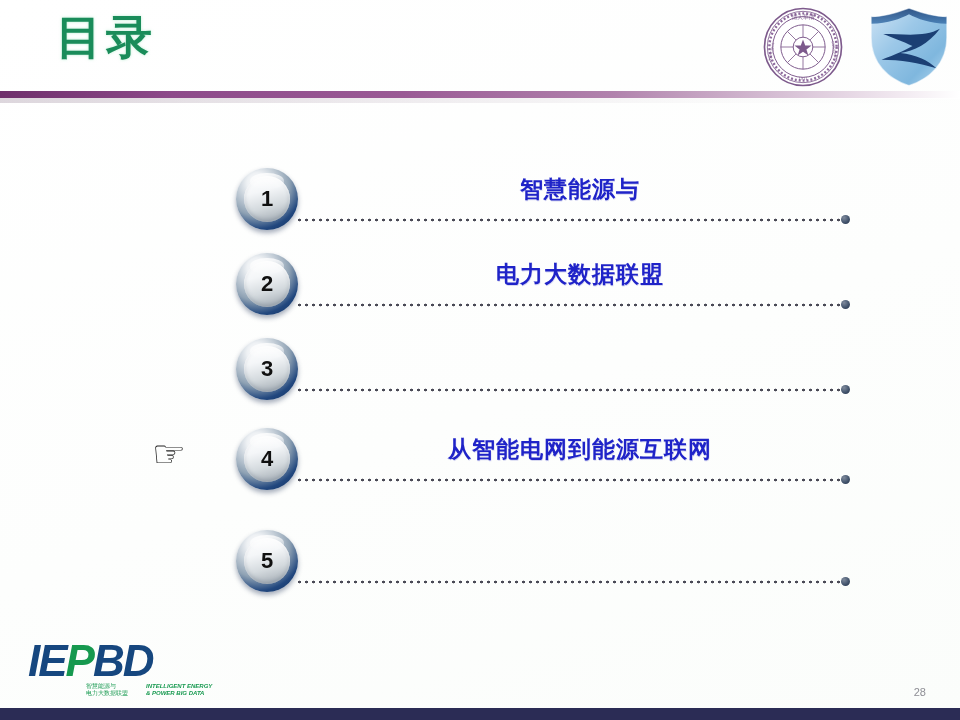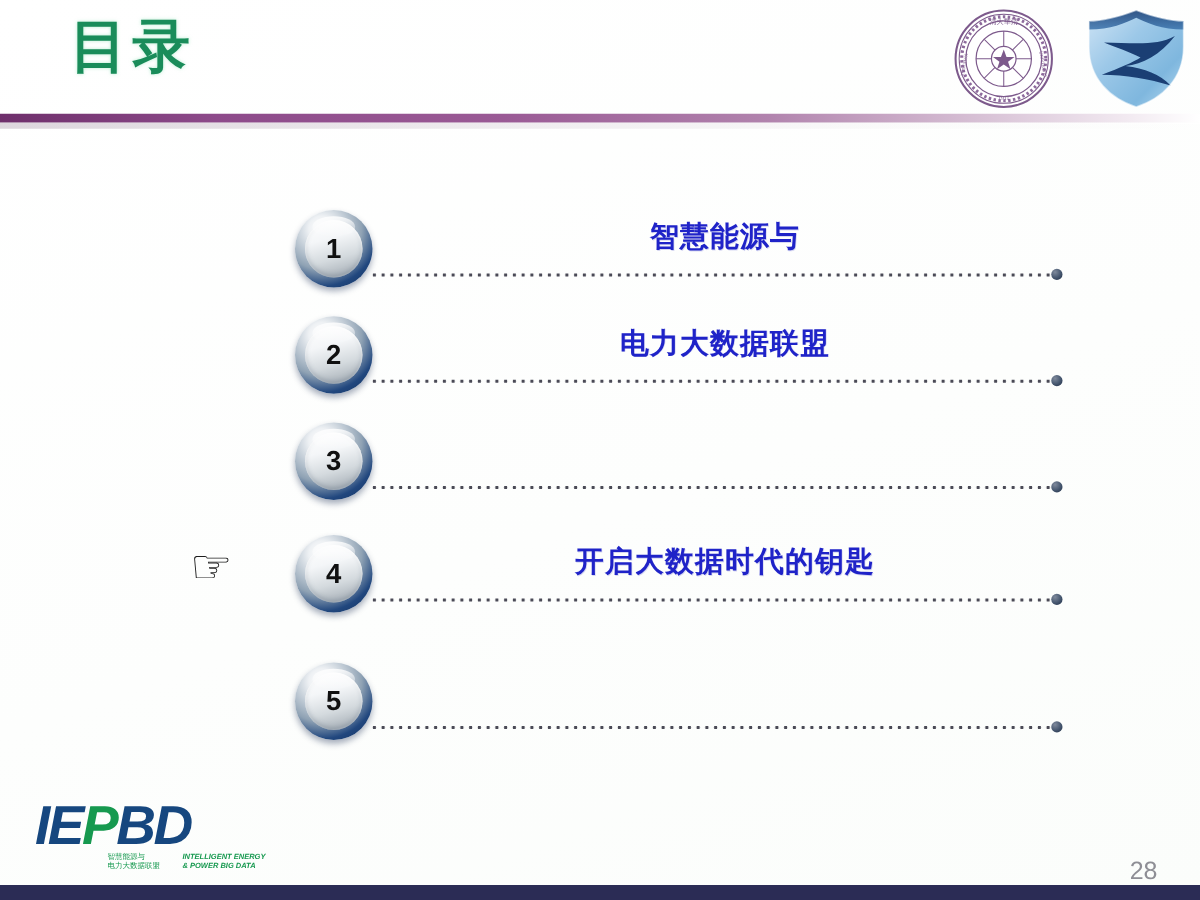--- a/index.html
+++ b/index.html
@@ -225,21 +225,21 @@
     font-style: italic;
     font-weight: bold;
     color: #16994f;
     white-space: nowrap;
   }
 
   .page-number {
     position: absolute;
     right: 34px;
     top: 686px;
-    font-size: 20px;
+    font-size: 11px;
     color: #8e8e95;
     font-family: "Liberation Sans", "DejaVu Sans", sans-serif;
   }
 
   .bottom-bar {
     position: absolute;
     left: 0;
     top: 708px;
     width: 960px;
     height: 12px;
@@ -323,21 +323,21 @@
         <span class="num-text">3</span>
       </div>
       <div class="toc-dots"></div>
       <div class="toc-end-dot"></div>
     </div>
 
     <div class="toc-row" style="top:428px;">
       <div class="num-badge">
         <span class="num-text">4</span>
       </div>
-      <div class="toc-label">开启大数据时代的钥匙</div>
+      <div class="toc-label">从智能电网到能源互联网</div>
       <div class="toc-dots"></div>
       <div class="toc-end-dot"></div>
     </div>
 
     <div class="toc-row" style="top:530px;">
       <div class="num-badge">
         <span class="num-text">5</span>
       </div>
       <div class="toc-dots"></div>
       <div class="toc-end-dot"></div>

